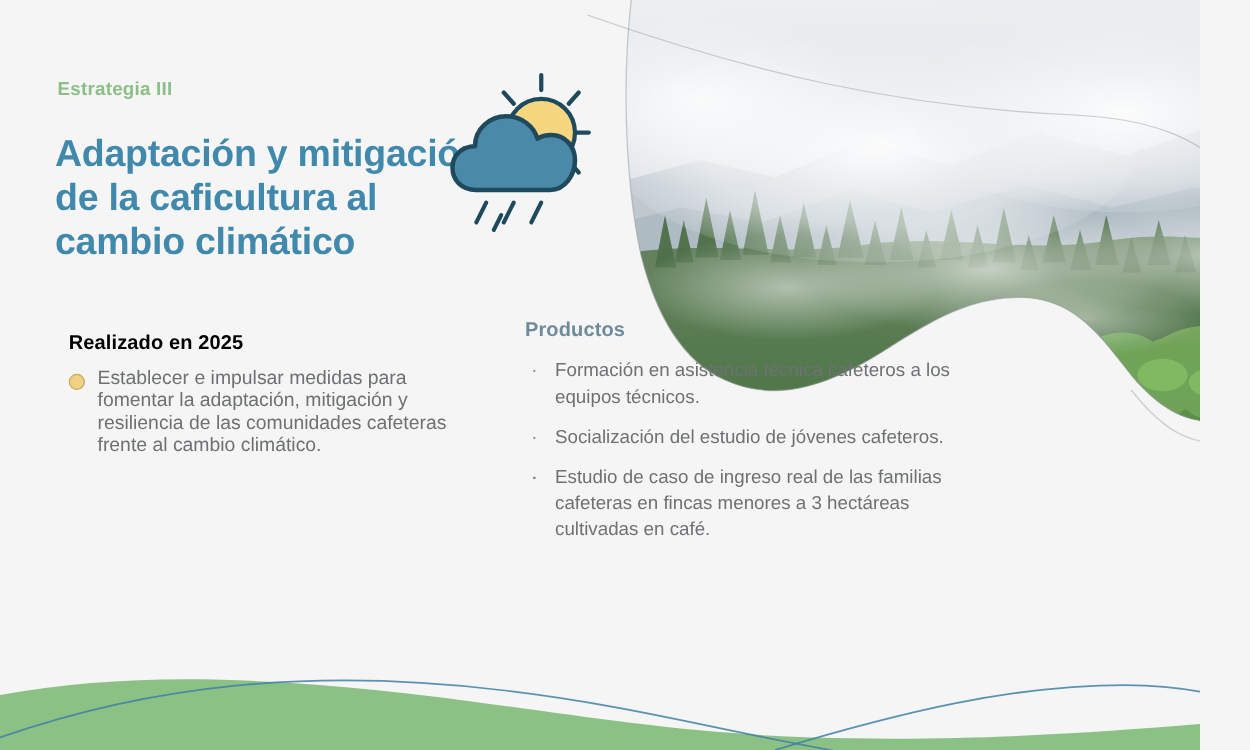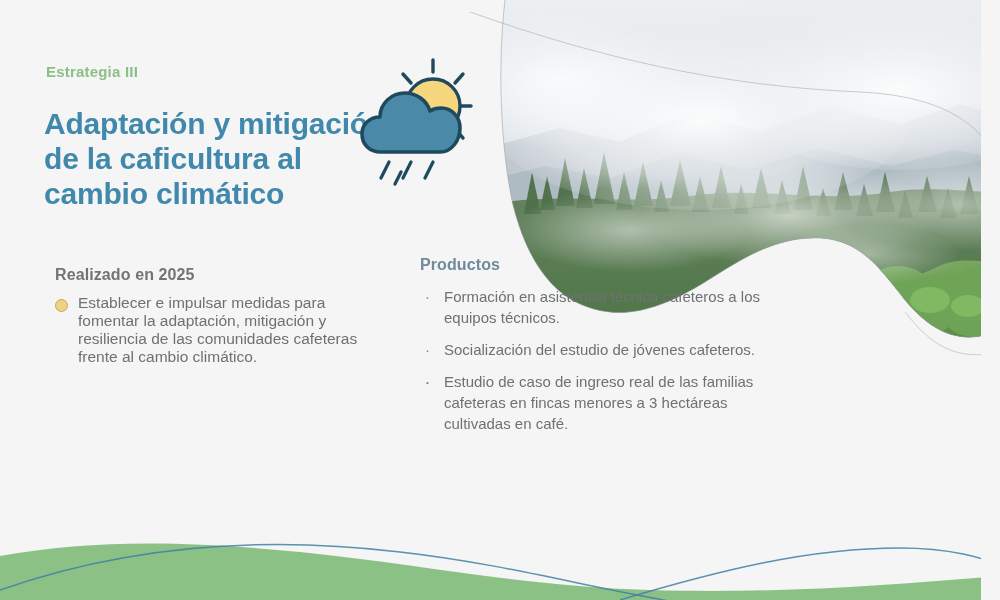--- a/index.html
+++ b/index.html
@@ -15,21 +15,20 @@
     overflow: hidden;
     position: relative;
   }
   #slide {
     position: absolute;
     inset: 0;
     width: 960px;
     height: 600px;
     overflow: hidden;
     background: #f4f5f4;
-    padding-left: 21px;
   }
 
   
   .deco-layer {
     position: absolute;
     inset: 0;
     width: 1000px;
     height: 600px;
     pointer-events: none;
   }
@@ -74,21 +73,21 @@
   }
   .col-right {
     position: absolute;
     left: 420px;
     top: 256px;
     width: 360px;
   }
   .section-head {
     font-size: 16px;
     font-weight: bold;
-    color: #737373;
+    color: #000000;
     margin: 0 0 10px 0;
     letter-spacing: .1px;
   }
   .col-right .section-head {
     color: #6f8a9b;
     margin-bottom: 12px;
   }
 
   .goal-row {
     display: flex;

